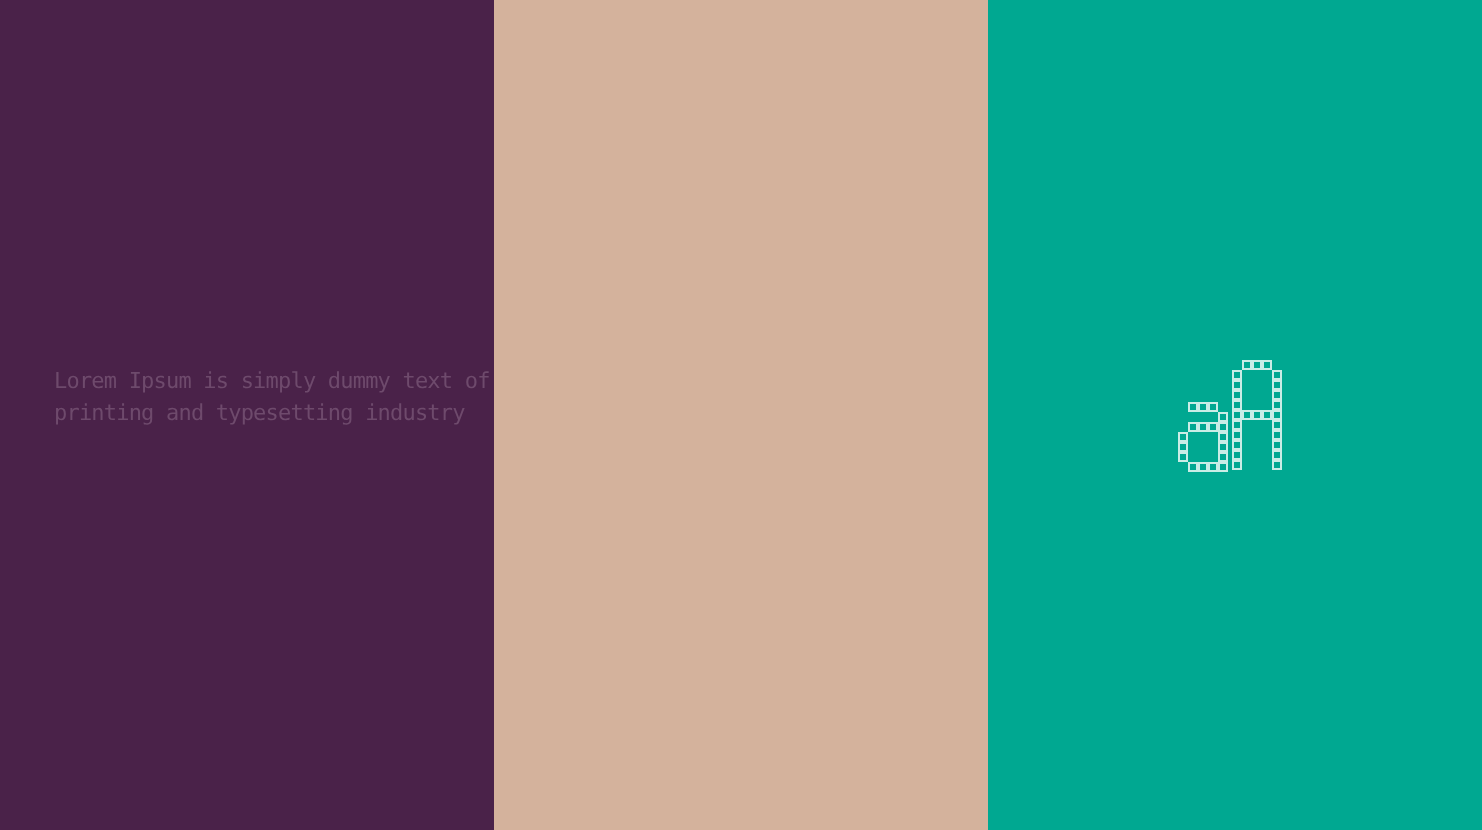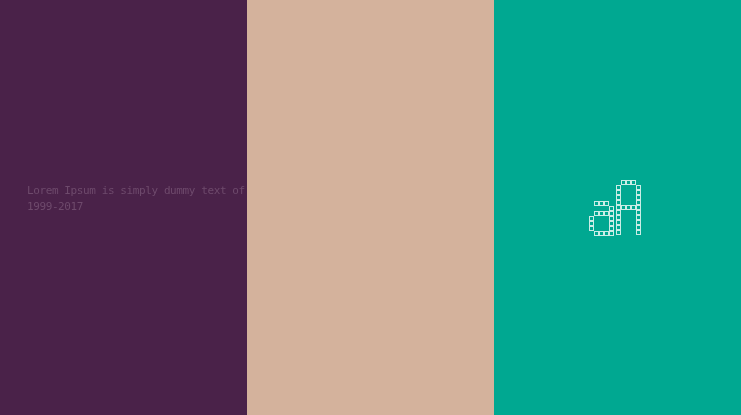--- a/index.html
+++ b/index.html
@@ -116,21 +116,21 @@
   }
 </style>
 </head>
 <body style="background: rgb(255, 255, 255);">
 
 <div id="stage">
 
   <div class="panel" id="panel-purple" style="background: rgb(74, 34, 73);">
     <div class="text-block-left">
       <div class="line-left" style="color: rgb(110, 74, 108);">Lorem Ipsum is simply dummy text of the</div>
-      <div class="line-left" style="color: rgb(110, 74, 108);">1999-2017</div>
+      <div class="line-left" style="color: rgb(110, 74, 108);">printing and typesetting industry</div>
     </div>
   </div>
 
   <div class="panel" id="panel-tan" style="background: rgb(212, 178, 156);">
     <div class="text-block-mid">
       <div class="line-mid" style="color: rgb(220, 191, 172);">It is a long established fact that a reader will be distracted by</div>
       <div class="line-mid" style="color: rgb(220, 191, 172);">the readable content of a page when looking at its layout, to be</div>
       <div class="line-mid" style="color: rgb(220, 191, 172);">doing.</div>
     </div>
   </div>

